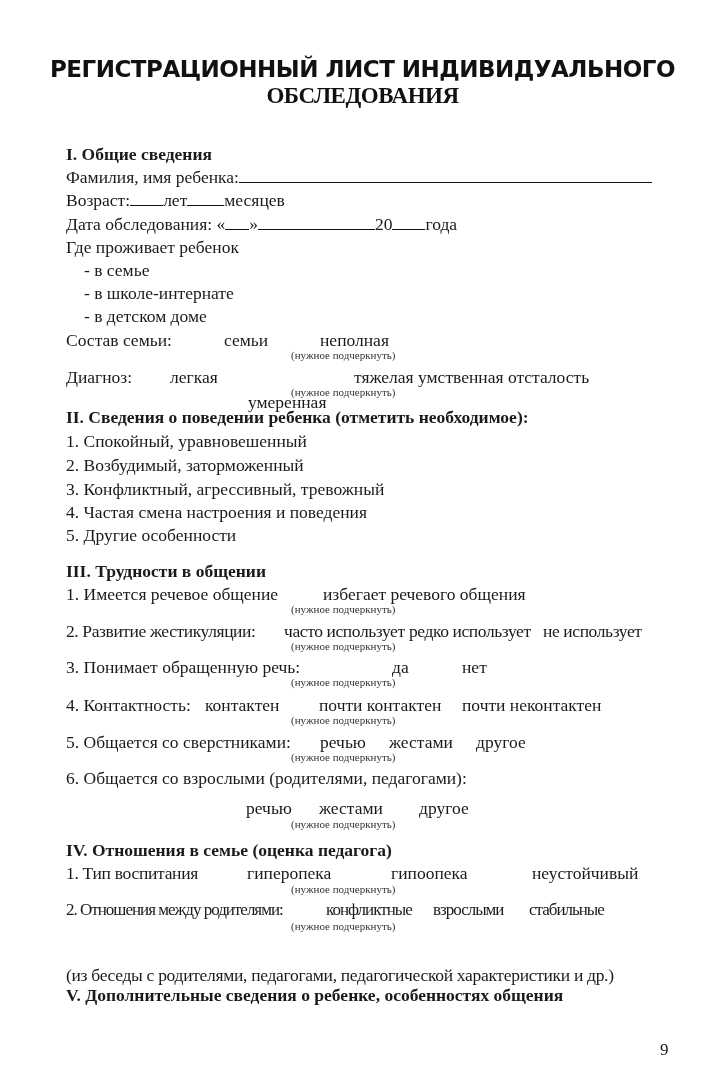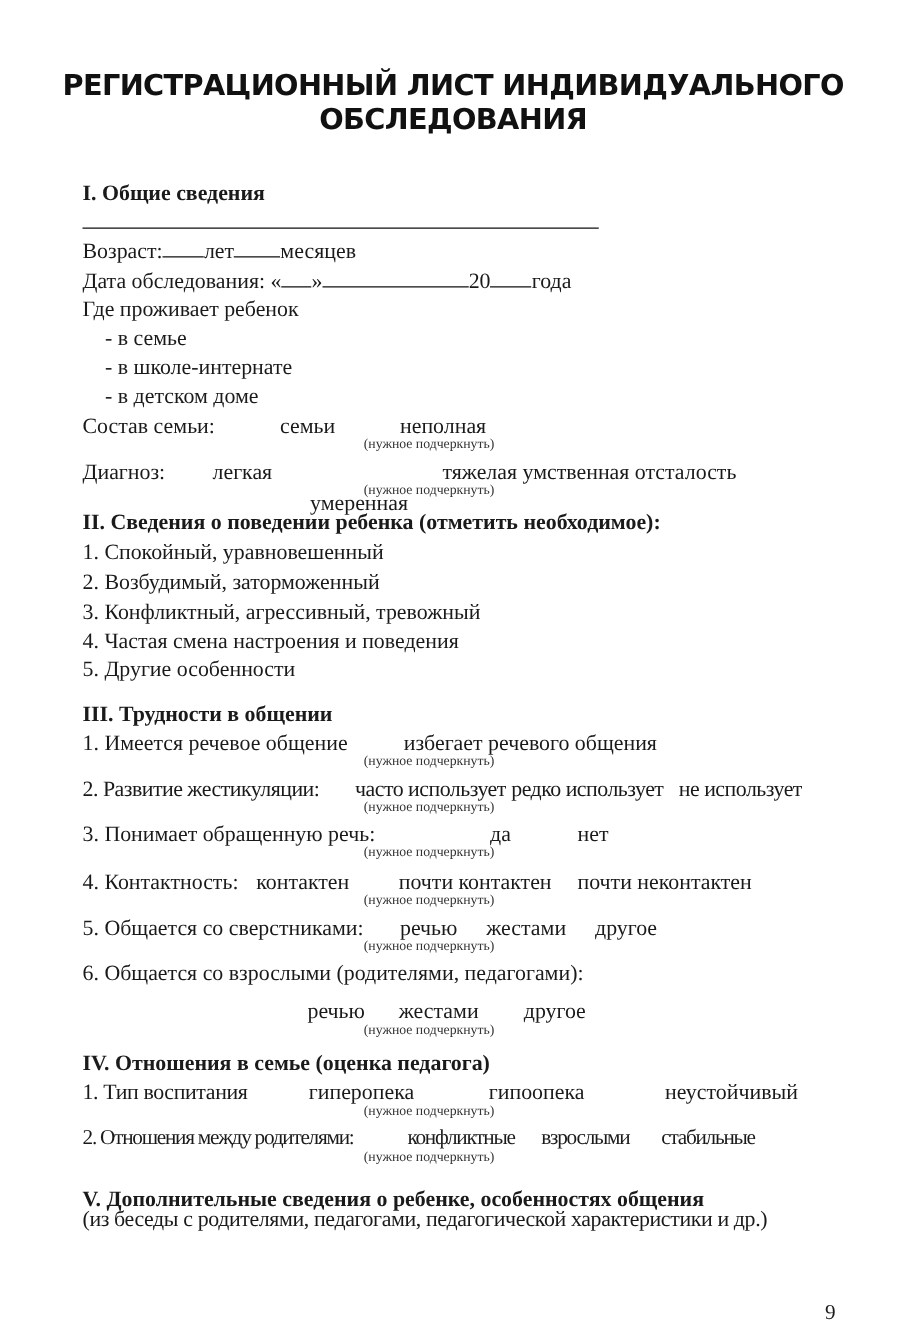--- a/index.html
+++ b/index.html
@@ -20,26 +20,26 @@
     position: absolute; font-size: 11px; line-height: 12px; white-space: nowrap; color: #333;
   }
   .blank { display: inline-block; border-bottom: 1.2px solid #111; height: 15px; vertical-align: baseline; }
   .opt { position: absolute; white-space: nowrap; font-size: 17.5px; line-height: 22px; }
   .pagenum { position: absolute; left: 660px; top: 1040px; font-size: 17px; }
 </style>
 </head>
 <body>
 
 <div class="title" style="top:55px;">РЕГИСТРАЦИОННЫЙ ЛИСТ ИНДИВИДУАЛЬНОГО</div>
-<div class="title" style="top:82px;">ОБСЛЕДОВАНИЯ</div>
+<div class="title" style="top:82px;font-family:Liberation Serif, serif;">ОБСЛЕДОВАНИЯ</div>
 
 <div class="line h" style="top:143px;">I. Общие сведения</div>
 
 <div class="line" style="top:166px;">
-  <span class="blank" style="width:413px;"></span>
+  <span>Фамилия, имя ребенка:</span><span class="blank" style="width:413px;"></span>
 </div>
 
 <div class="line" style="top:189px;">
   <span>Возраст:</span><span class="blank" style="width:33px;"></span><span>лет</span><span class="blank" style="width:37px;"></span><span>месяцев</span>
 </div>
 
 <div class="line" style="top:213px;">
   <span>Дата обследования: «</span><span class="blank" style="width:24px;"></span><span>»</span><span class="blank" style="width:117px;"></span><span>20</span><span class="blank" style="width:33px;"></span><span>года</span>
 </div>
 
@@ -108,16 +108,16 @@
 <div class="opt" style="top:862px; left:391px;">гипоопека</div>
 <div class="opt" style="top:862px; left:532px;">неустойчивый</div>
 <div class="hint" style="top:883px; left:291px;">(нужное подчеркнуть)</div>
 
 <div class="line" style="top:899px; letter-spacing:-1px; font-size:17px;">2. Отношения между родителями:</div>
 <div class="opt" style="top:899px; left:326px; letter-spacing:-1px; font-size:17px;">конфликтные</div>
 <div class="opt" style="top:899px; left:433px; letter-spacing:-1px; font-size:17px;">взрослыми</div>
 <div class="opt" style="top:899px; left:529px; letter-spacing:-1px; font-size:17px;">стабильные</div>
 <div class="hint" style="top:920px; left:291px;">(нужное подчеркнуть)</div>
 
-<div class="line h" style="top:948px;text-align:center;">V. Дополнительные сведения о ребенке, особенностях общения</div>
+<div class="line h" style="top:984px;text-align:center;">V. Дополнительные сведения о ребенке, особенностях общения</div>
 <div class="line" style="top:964px; letter-spacing:-0.3px;">(из беседы с родителями, педагогами, педагогической характеристики и др.)</div>
 
 <div class="pagenum">9</div>
 
 </body></html>

